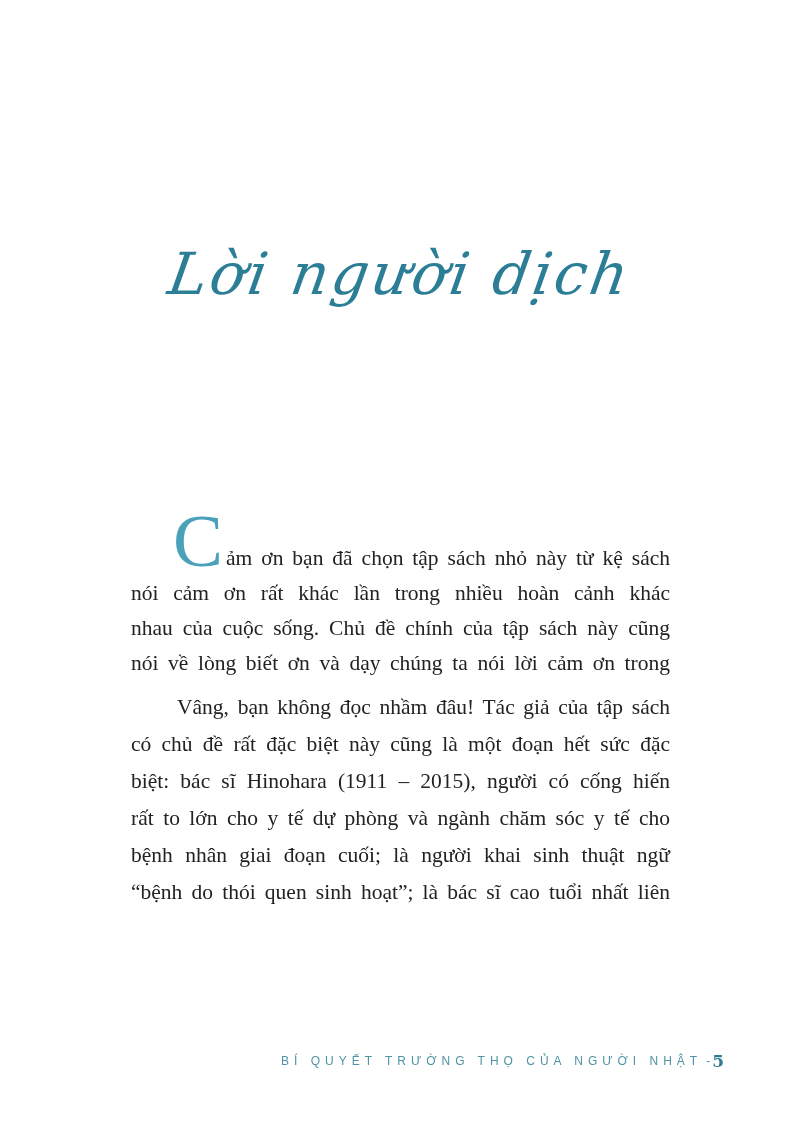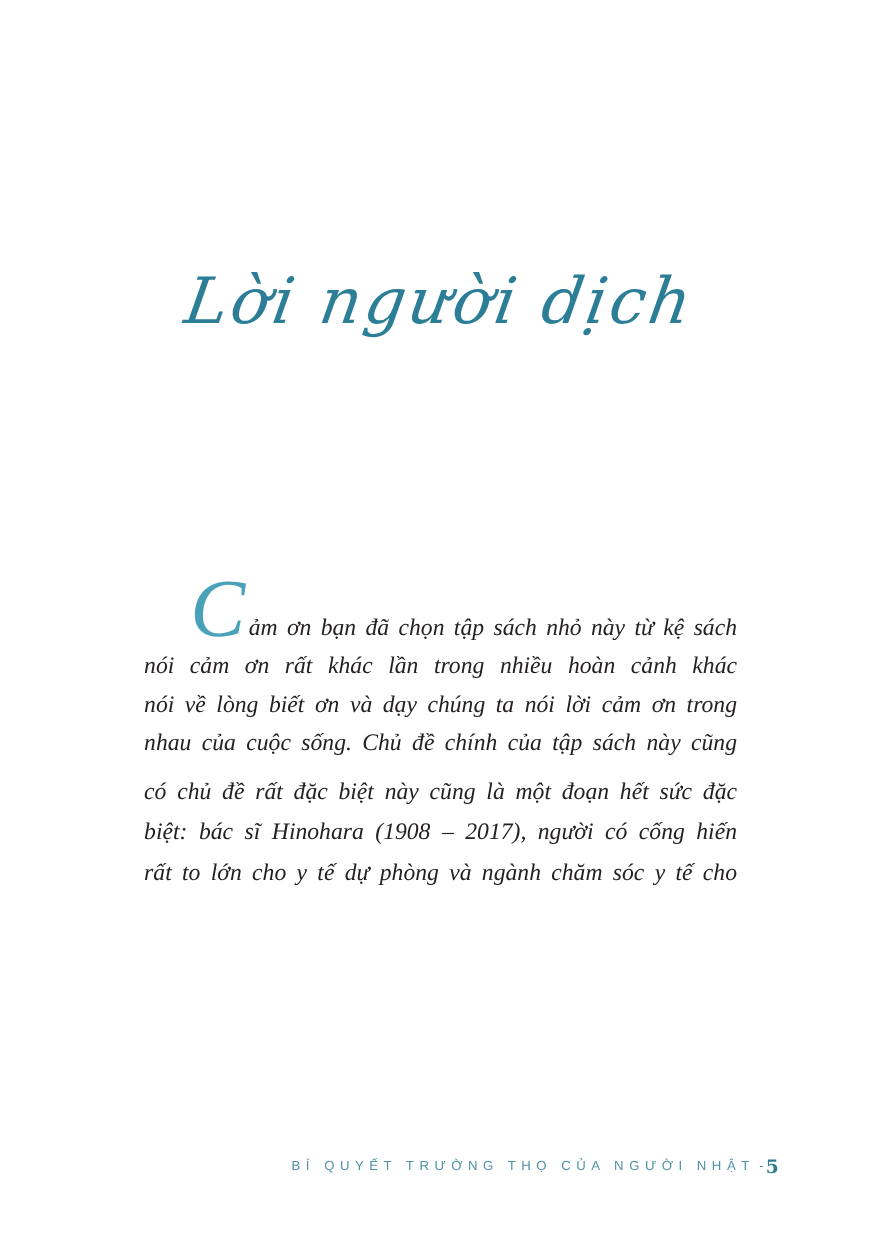--- a/index.html
+++ b/index.html
@@ -24,25 +24,24 @@
     font-size: 58px;
     letter-spacing: 3px;
     color: #2b7e96;
     transform: skewX(-9deg);
   }
 
   
   .body-text {
     position: absolute;
     left: 131px;
-    top: 553px;
+    top: 540px;
     width: 539px;
     font-size: 21.5px;
     color: #242120;
-    font-style: italic;
   }
   .para { margin: 0; }
   .para-1 { line-height: 35px; }
   .para-2 { line-height: 37px; margin-top: 8px; }
 
   .line {
     text-align: justify;
     text-align-last: justify;
   }
   .line.last-left { text-align-last: left; }
@@ -57,21 +56,21 @@
     color: #4aa2ba;
     padding-right: 3px;
     position: relative;
     top: 1px;
   }
 
   
   .footer {
     position: absolute;
     top: 1051px;
-    right: 92px;
+    right: 76px;
     font-family: "Liberation Sans", sans-serif;
     font-size: 12px;
     letter-spacing: 5px;
     color: #4f93a4;
     white-space: nowrap;
   }
   .footer .sep { margin: 0 2px 0 4px; letter-spacing: 0; }
   .footer .pagenum {
     font-family: "DejaVu Serif", serif;
     font-size: 17px;
@@ -86,28 +85,31 @@
 
 <div class="page">
 
   <div class="script-title">Lời người dịch</div>
 
   <div class="body-text">
 
     <div class="para para-1">
       <div class="line indent-first"><span class="dropcap">C</span><span>ảm ơn bạn đã chọn tập sách nhỏ này từ kệ sách</span></div>
       <div class="line">nói cảm ơn rất khác lần trong nhiều hoàn cảnh khác</div>
+      <div class="line">nhau của cuộc sống. Chủ đề chính của tập sách này cũng</div>
       <div class="line">nói về lòng biết ơn và dạy chúng ta nói lời cảm ơn trong</div>
-      <div class="line">nhau của cuộc sống. Chủ đề chính của tập sách này cũng</div>
     </div>
 
     <div class="para para-2">
+      <div class="line indent-first-2">Vâng, bạn không đọc nhầm đâu! Tác giả của tập sách</div>
       <div class="line">có chủ đề rất đặc biệt này cũng là một đoạn hết sức đặc</div>
-      <div class="line">biệt: bác sĩ Hinohara (1908 – 2017), người có cống hiến</div>
+      <div class="line">biệt: bác sĩ Hinohara (1911 – 2015), người có cống hiến</div>
       <div class="line">rất to lớn cho y tế dự phòng và ngành chăm sóc y tế cho</div>
+      <div class="line">bệnh nhân giai đoạn cuối; là người khai sinh thuật ngữ</div>
+      <div class="line">“bệnh do thói quen sinh hoạt”; là bác sĩ cao tuổi nhất liên</div>
     </div>
 
   </div>
 
   <div class="footer">
     <span>BÍ QUYẾT TRƯỜNG THỌ CỦA NGƯỜI NHẬT</span><span class="sep">-</span><span class="pagenum">5</span>
   </div>
 
 </div>
 

